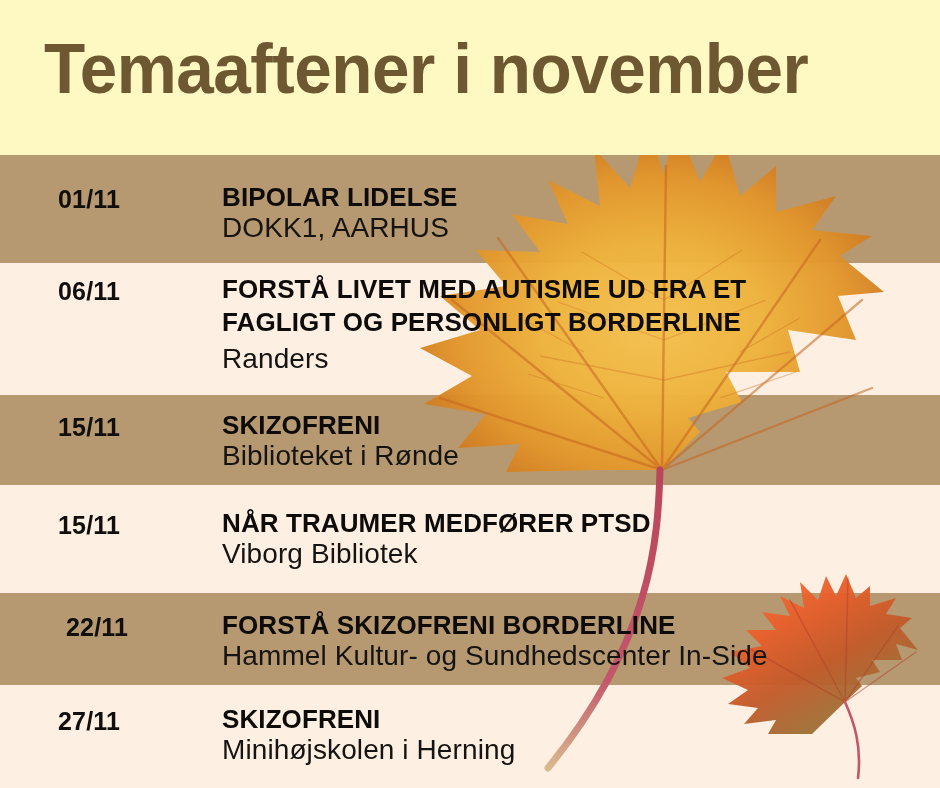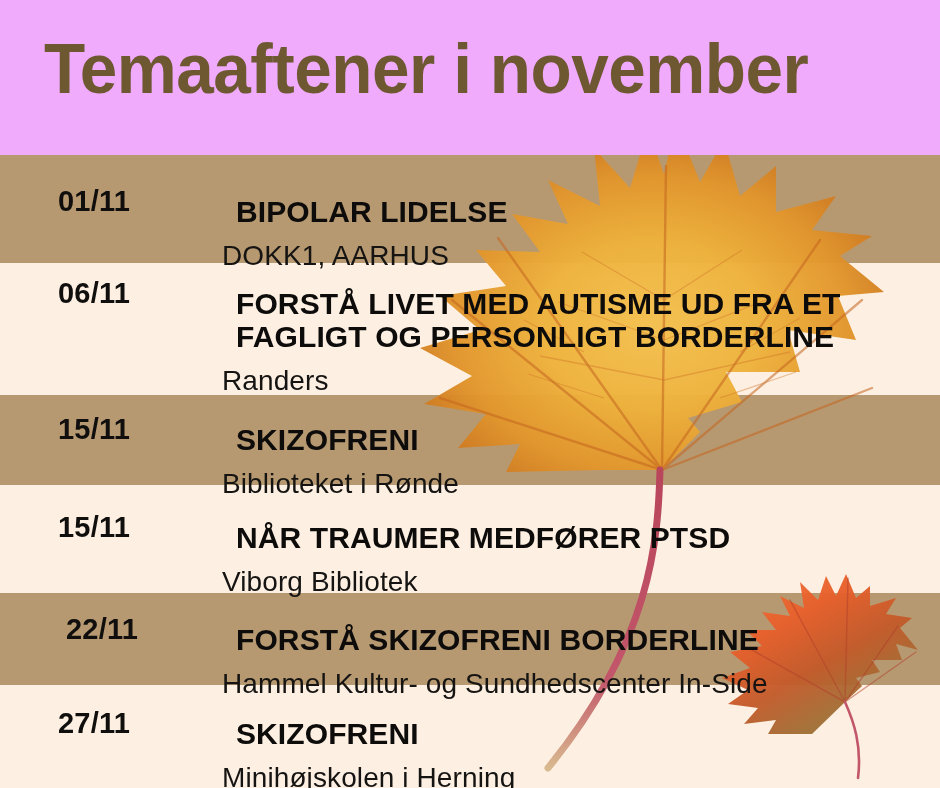--- a/index.html
+++ b/index.html
@@ -3,21 +3,21 @@
 <meta charset="utf-8">
 <style>
   html,body{margin:0;padding:0;background:#fff;}
   body{
     width:940px;height:788px;position:relative;overflow:hidden;
     font-family:"Liberation Sans","DejaVu Sans",sans-serif;
   }
   #poster{position:absolute;inset:0;width:940px;height:788px;overflow:hidden;background:#ffffff;}
 
   
-  #header{position:absolute;left:0;top:0;width:940px;height:155px;background:#f0abfc;z-index:3;}
+  #header{position:absolute;left:0;top:0;width:940px;height:155px;background:#fef9c3;z-index:3;}
   #poster-title{
     position:absolute;left:44px;top:26px;width:860px;
     font-size:71px;line-height:86px;font-weight:700;
     color:#6d5832;letter-spacing:-0.5px;
     transform:scaleX(0.95);transform-origin:left center;
     white-space:nowrap;
   }
 
   
   #bands{position:absolute;left:0;top:0;width:940px;height:788px;z-index:1;}
@@ -26,27 +26,27 @@
   .band.light{background:#fdf0e3;}
 
   
   #leaf-layer{position:absolute;left:0;top:0;width:940px;height:788px;z-index:2;pointer-events:none;}
 
   
   #rows{position:absolute;left:0;top:0;width:940px;height:788px;z-index:4;}
   .row{position:absolute;left:0;width:940px;}
   .row .date{
     position:absolute;left:58px;
-    font-size:29px;font-weight:700;color:#100f0d;letter-spacing:0.2px;
+    font-size:25px;font-weight:700;color:#100f0d;letter-spacing:0.2px;
     white-space:nowrap;
   }
   .row .body{position:absolute;left:222px;width:700px;}
   .row .ev-title{
-    font-size:30px;font-weight:700;color:#0d0c0b;
-    letter-spacing:0.1px;line-height:33px;margin:14px;white-space:pre-line;
+    font-size:26px;font-weight:700;color:#0d0c0b;
+    letter-spacing:0.1px;line-height:33px;margin:0;white-space:pre-line;
   }
   .row .ev-venue{
     font-size:28px;font-weight:400;color:#151412;
     letter-spacing:0.1px;line-height:28px;margin:0;
   }
 </style>
 </head>
 <body>
 
 <div id="poster">

